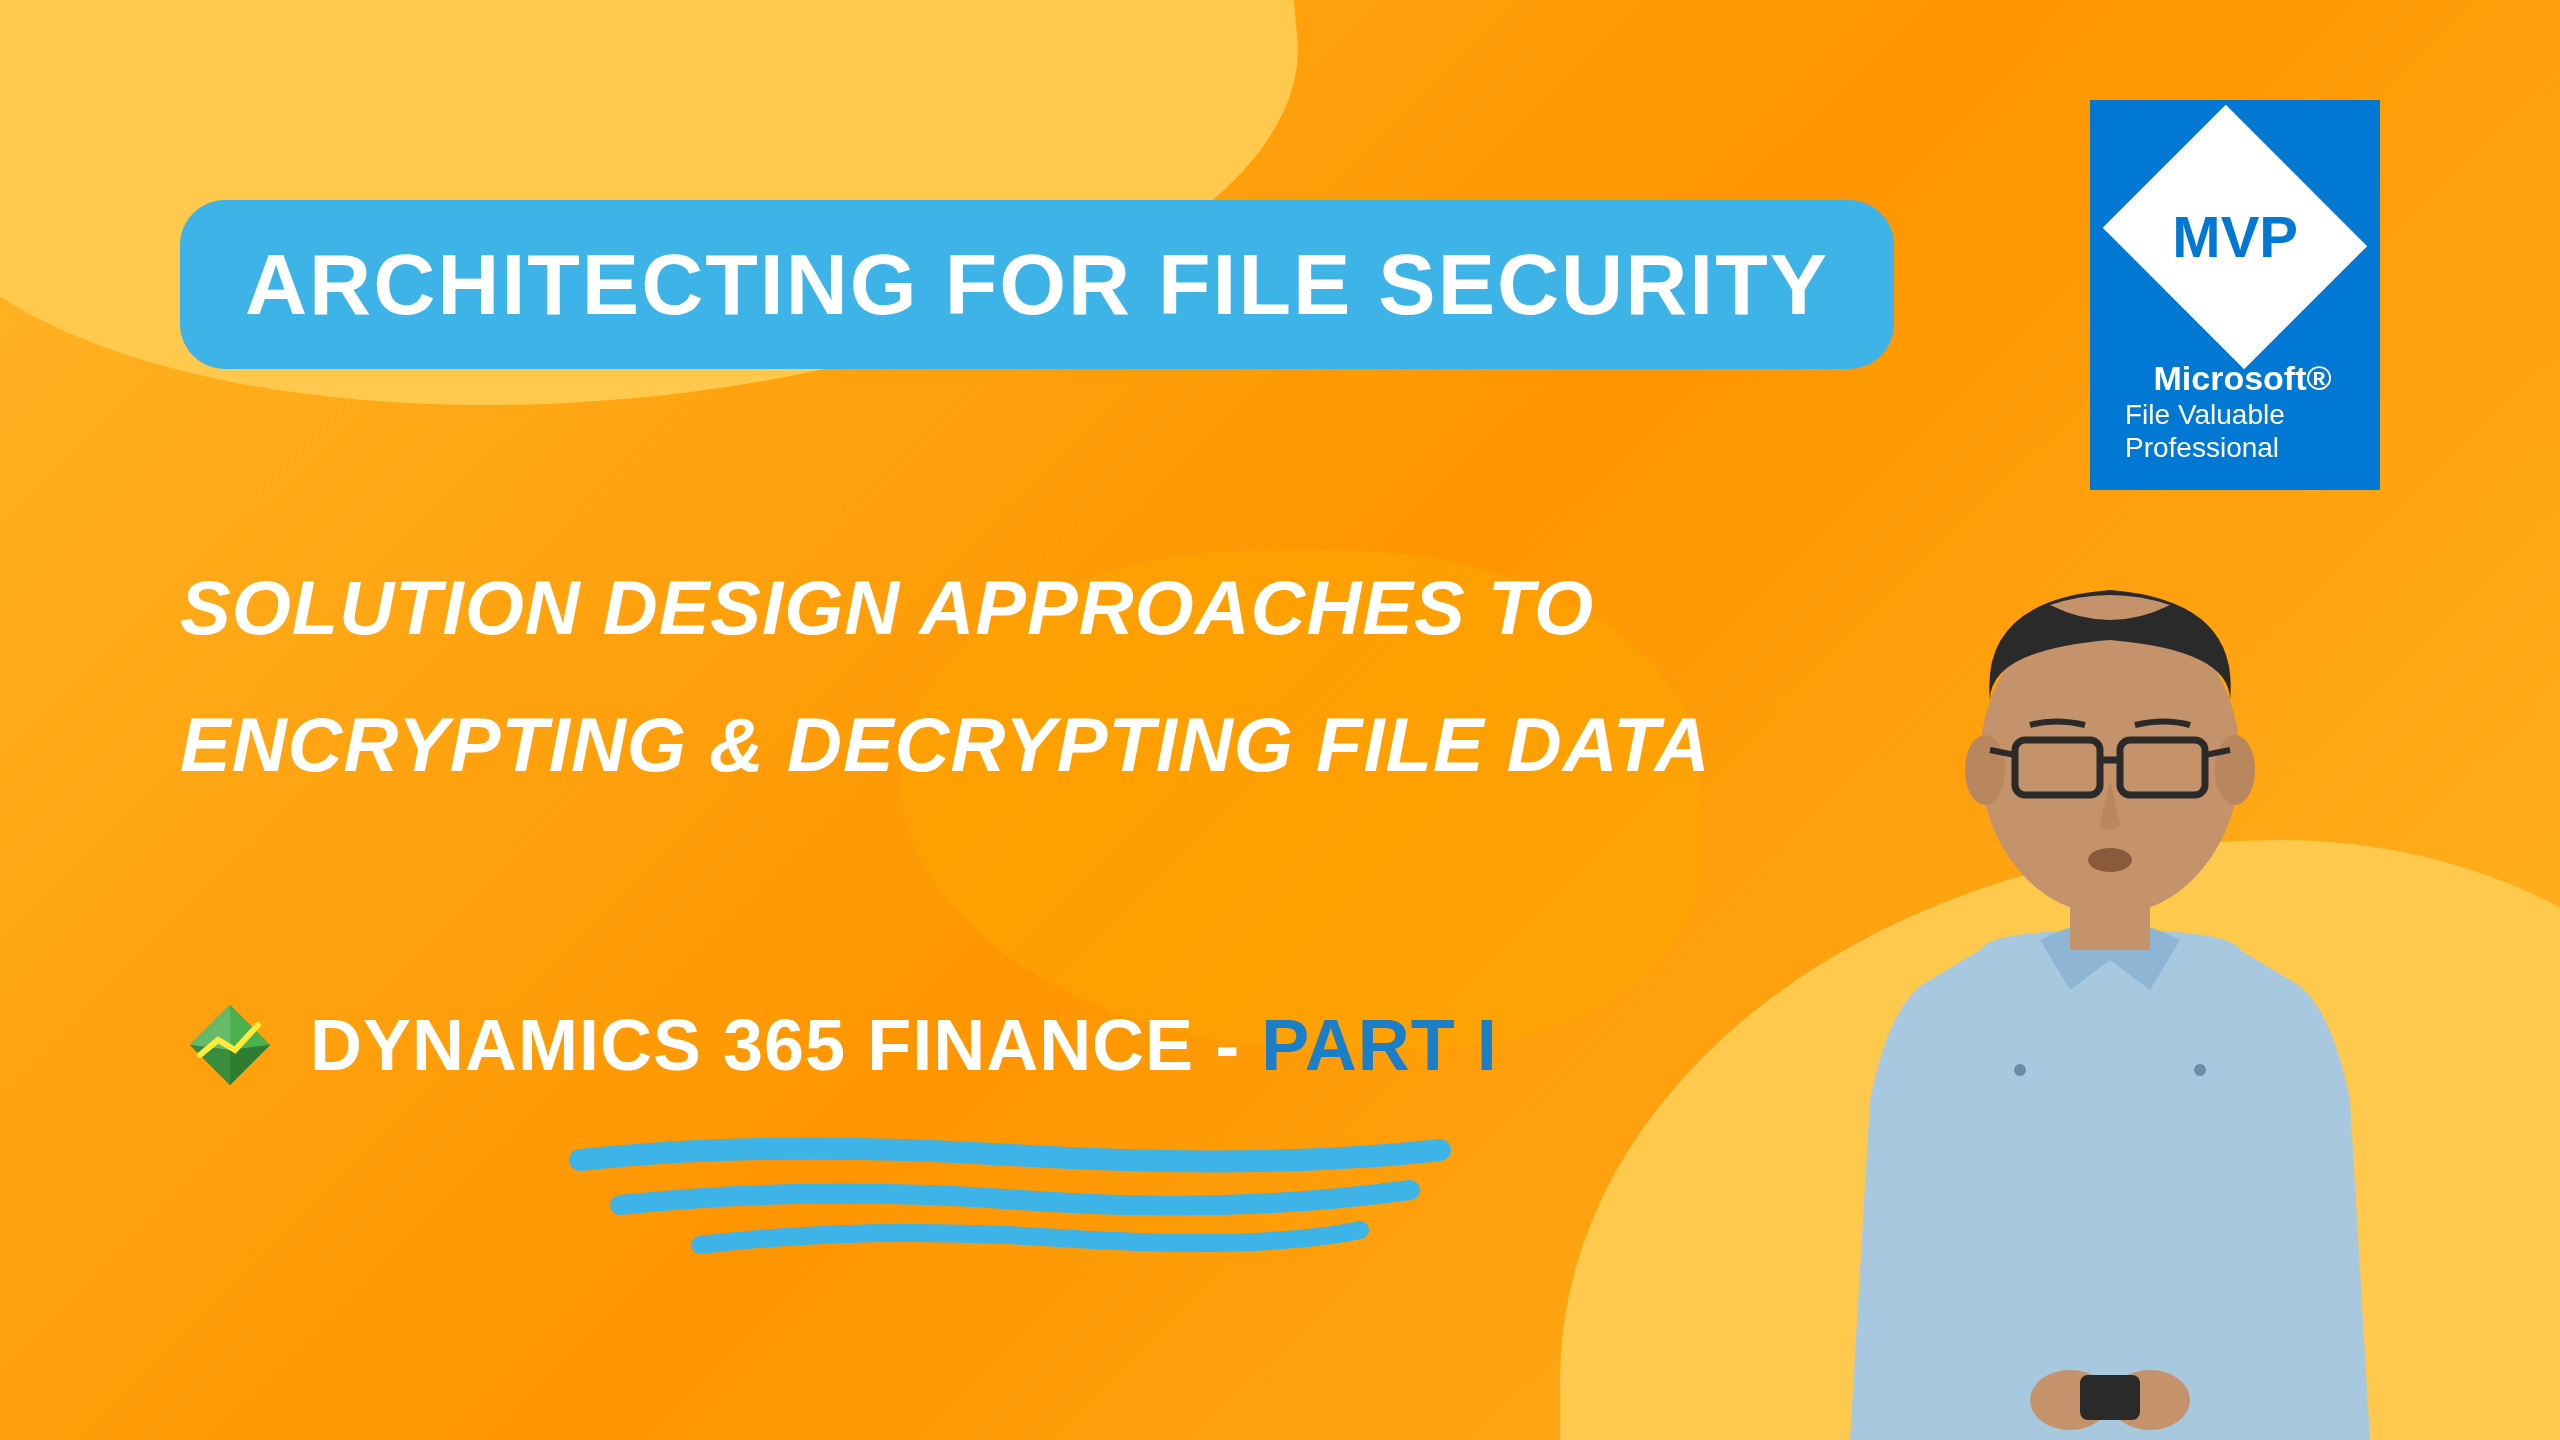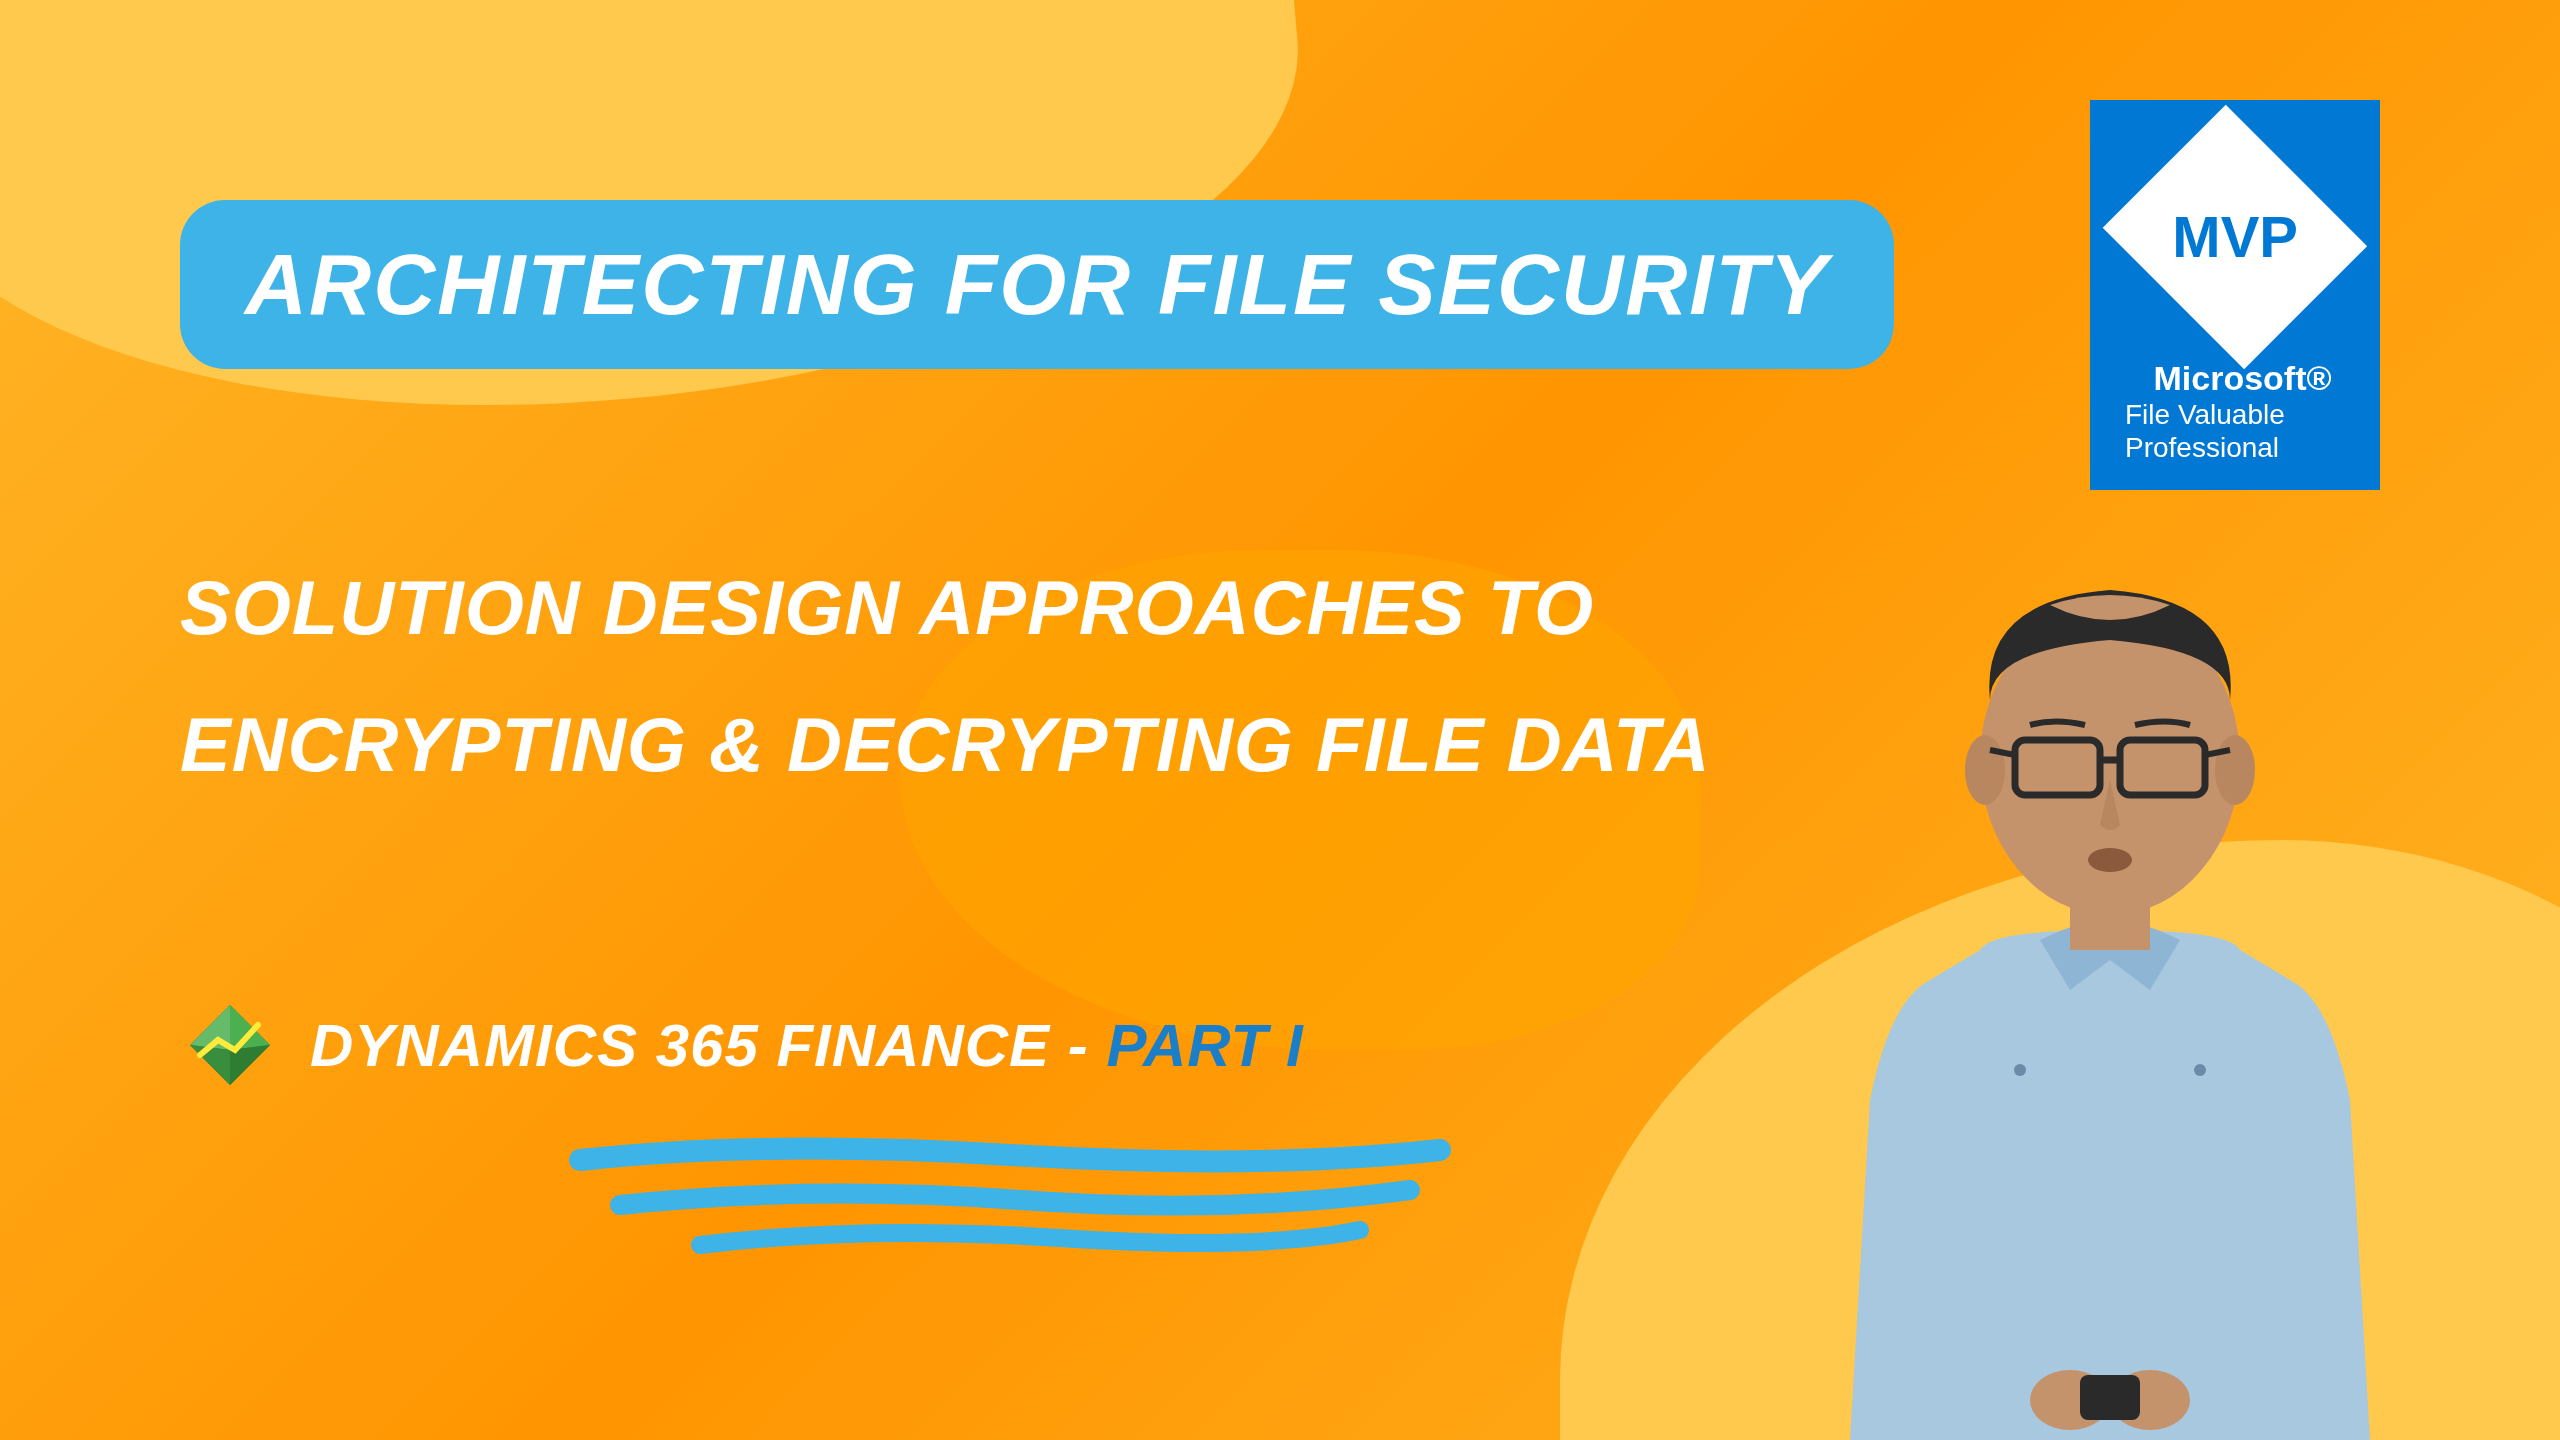--- a/index.html
+++ b/index.html
@@ -55,21 +55,20 @@
       top: 200px;
       left: 180px;
       background: #3db3e8;
       color: white;
       padding: 35px 65px;
       border-radius: 45px;
       font-size: 86px;
       font-weight: 900;
       letter-spacing: 2px;
       text-transform: uppercase;
-      font-style: italic;
     }
 
     .subtitle {
       position: absolute;
       top: 540px;
       left: 180px;
       color: white;
       font-size: 76px;
       font-weight: 900;
       letter-spacing: 1px;
@@ -97,25 +96,24 @@
       height: 90px;
       position: relative;
     }
 
     .finance-icon svg {
       width: 100%;
       height: 100%;
     }
 
     .product-text {
-      font-size: 60px;
+      font-size: 72px;
       font-weight: 900;
       letter-spacing: 1px;
       text-transform: uppercase;
-      font-style: italic;
     }
 
     .product-name {
       color: white;
     }
 
     .part-label {
       color: #1a7ec9;
     }
 

